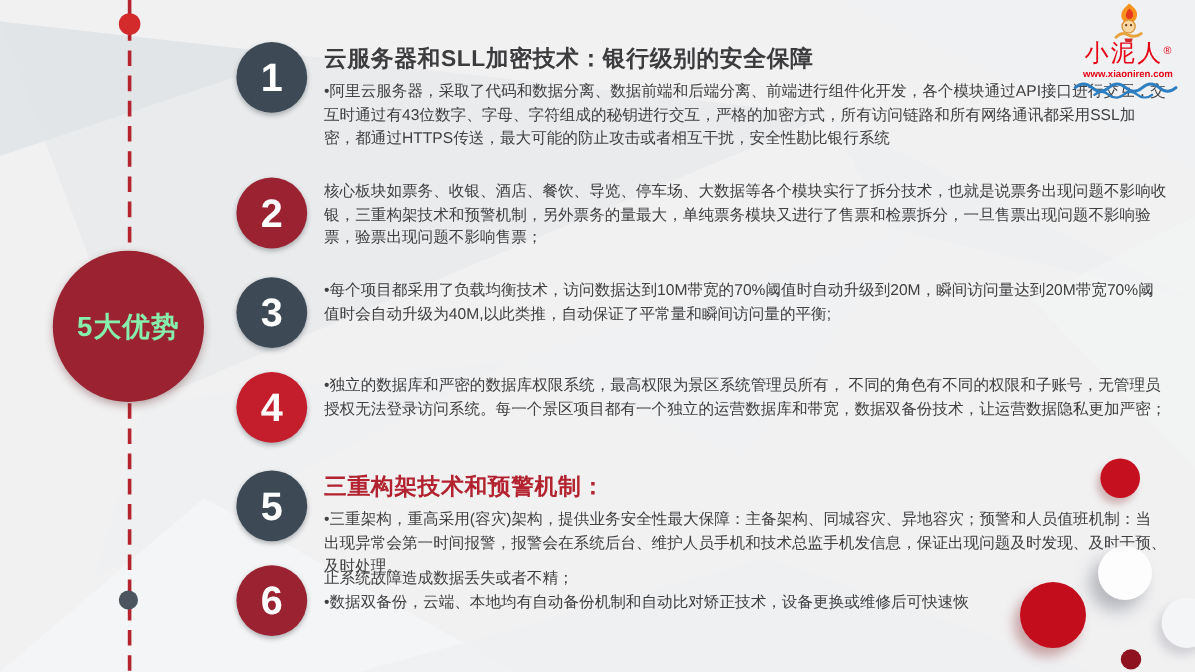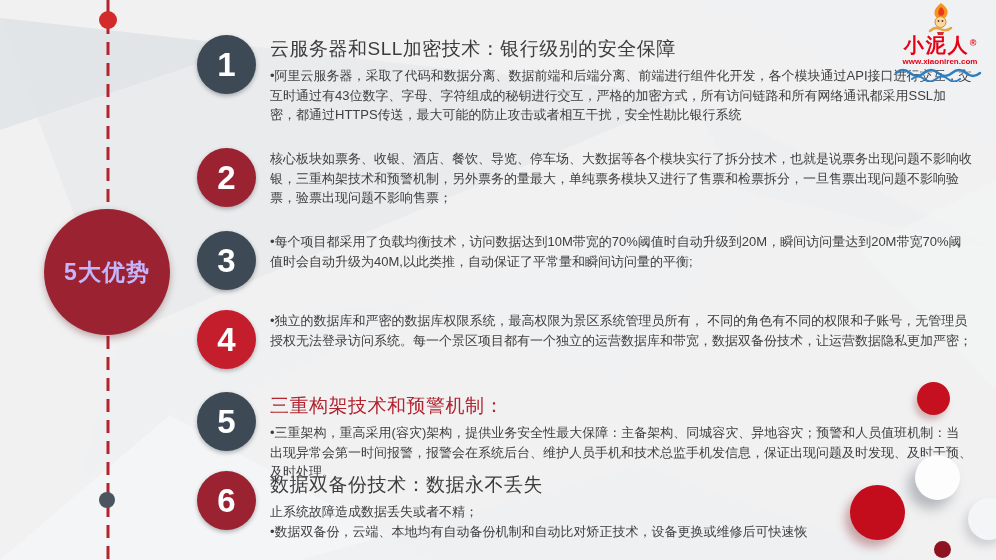--- a/index.html
+++ b/index.html
@@ -7,61 +7,61 @@
     position:relative;width:996px;height:560px;overflow:hidden;
     background:#f1f1f2;
     font-family:"Liberation Sans", sans-serif;
   }
   .bg-svg{position:absolute;left:0;top:0;z-index:0;}
   .dash-svg{position:absolute;left:0;top:0;z-index:1;}
 
   
   .badge{
     position:absolute;left:44px;top:209px;width:126px;height:126px;border-radius:50%;
-    background:#9b2331;color:#c4b5fd;z-index:3;
+    background:#9b2331;color:#86efac;z-index:3;
     display:flex;flex-direction:column;align-items:center;justify-content:center;
     font-size:23px;font-weight:bold;line-height:1.5;letter-spacing:1px;
     box-shadow:0 3px 7px rgba(90,25,30,.35);
   }
 
   
   .item{position:absolute;left:197px;display:flex;gap:14px;align-items:flex-start;z-index:2;}
   .i1{top:35px}.i2{top:148px}.i3{top:231px}.i4{top:310px}.i5{top:392px}.i6{top:471px}
   .num{
     width:59px;height:59px;border-radius:50%;flex-shrink:0;
     color:#fff;font-size:33px;font-weight:bold;
     display:flex;align-items:center;justify-content:center;
     box-shadow:0 2px 4px rgba(55,60,70,.38);
   }
   .num.slate{background:#3d4a55;}
   .num.darkred{background:#9b2331;}
   .num.brightred{background:#c41e2d;}
   .itext{width:702px;padding-top:1px;}
-  .title{font-size:19px;font-weight:normal;margin:0 0 4px 0;letter-spacing:.5px;}
+  .title{font-size:19px;font-weight:bold;margin:0 0 4px 0;letter-spacing:.5px;}
   .t-dark{color:#3c3c3e;}
   .t-red{color:#b2232f;}
   .body{font-size:13px;line-height:1.5;color:#404042;}
   .nowrap{white-space:nowrap;}
 
   
   .deco{position:absolute;border-radius:50%;}
   .deco-faint{left:968px;top:498px;width:42px;height:42px;background:#f4f5f7;z-index:4;
     box-shadow:-4px 6px 8px rgba(150,150,160,.35);}
   .deco-red-top{left:917px;top:382px;width:33px;height:33px;background:#c5111f;z-index:5;
     box-shadow:-3px 5px 6px rgba(150,70,70,.35);}
   .deco-white{left:915px;top:455px;width:45px;height:45px;background:#fdfdfd;z-index:5;
     box-shadow:-7px 9px 12px rgba(125,130,140,.5);}
   .deco-red-big{left:850px;top:485px;width:55px;height:55px;background:#c30d1d;z-index:5;
     box-shadow:-5px 7px 10px rgba(140,50,55,.4);}
   .deco-red-small{left:934px;top:541px;width:17px;height:17px;background:#8f1220;z-index:5;}
 
   
   .logo{position:absolute;top:3px;right:7px;width:98px;text-align:center;z-index:6;}
   .mascot{display:block;margin:0 auto;}
-  .brand{color:#e60013;font-size:20px;font-weight:bold;letter-spacing:2px;line-height:1.05;}
+  .brand{color:#e60013;font-size:20px;font-weight:normal;letter-spacing:2px;line-height:1.05;}
   .reg{font-size:9px;vertical-align:super;letter-spacing:0;}
   .site{color:#e60013;font-size:8px;font-weight:bold;margin-top:1px;}
   .waves{display:block;margin:1px auto 0 auto;}
 </style>
 </head>
 <body>
 
 <div class="slide">
 
   <svg class="bg-svg" width="996" height="560" viewBox="0 0 996 560">
@@ -119,21 +119,20 @@
     <div class="num slate">5</div>
     <div class="itext">
       <div class="title t-red">三重构架技术和预警机制：</div>
       <div class="body">•三重架构，重高采用(容灾)架构，提供业务安全性最大保障：主备架构、同城容灾、异地容灾；预警和人员值班机制：当出现异常会第一时间报警，报警会在系统后台、维护人员手机和技术总监手机发信息，保证出现问题及时发现、及时干预、及时处理。</div>
     </div>
   </div>
 
   <div class="item i6">
     <div class="num darkred">6</div>
     <div class="itext">
-      <div class="title t-dark">数据双备份技术：数据永不丢失</div>
       <div class="body nowrap">止系统故障造成数据丢失或者不精；</div>
       <div class="body nowrap">•数据双备份，云端、本地均有自动备份机制和自动比对矫正技术，设备更换或维修后可快速恢</div>
     </div>
   </div>
 
   <div class="deco deco-faint"></div>
   <div class="deco deco-red-top"></div>
   <div class="deco deco-white"></div>
   <div class="deco deco-red-big"></div>
   <div class="deco deco-red-small"></div>

